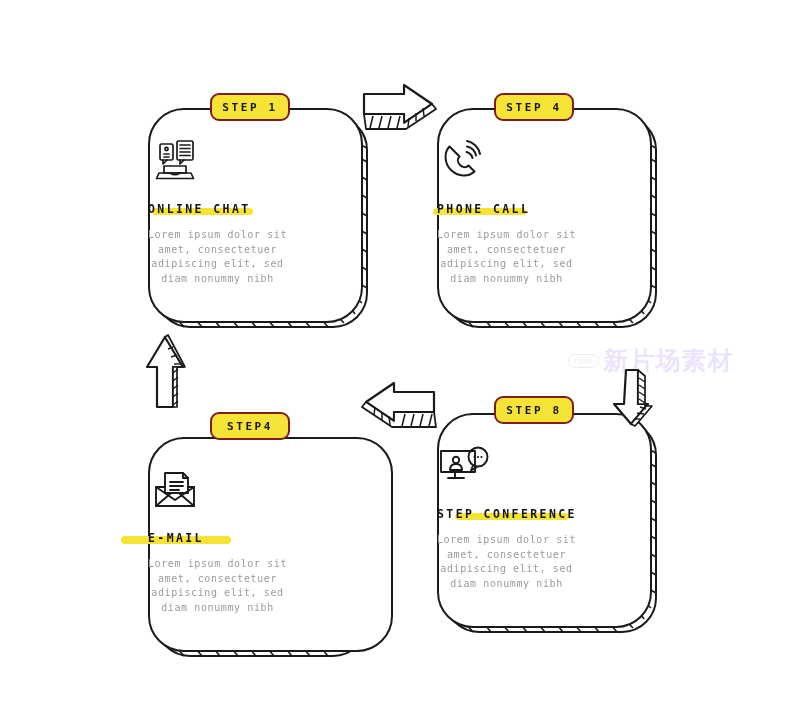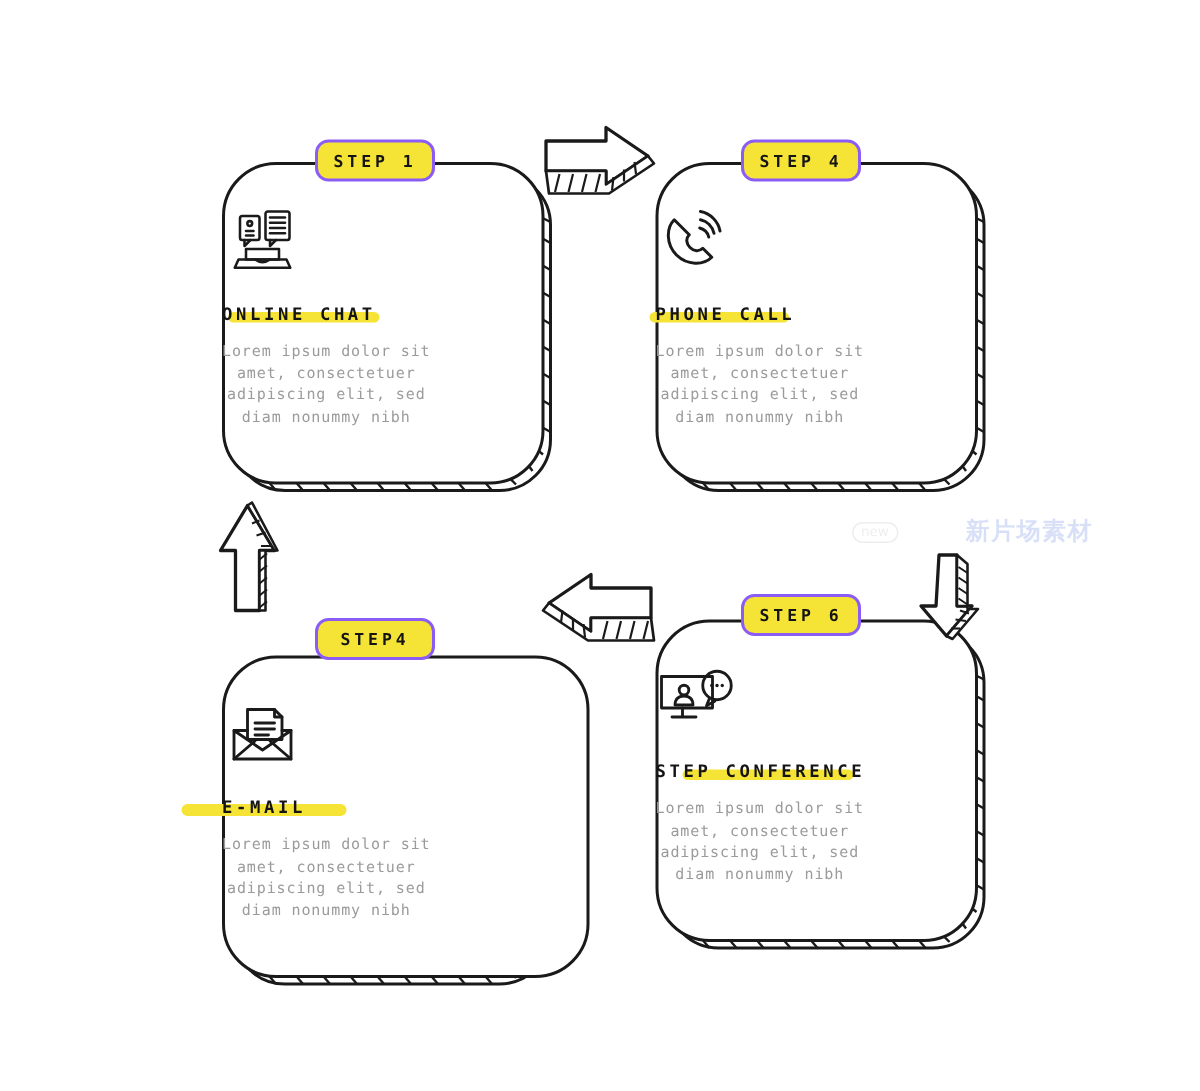--- a/index.html
+++ b/index.html
@@ -94,21 +94,21 @@
     color: #9b9b9b;
     text-align: center;
     letter-spacing: 0.6px;
     max-width: 160px;
     white-space: pre-line;
   }
   .step-badge {
     position: absolute;
     z-index: 5;
     background: #f5e436;
-    border: 2px solid #8b5cf6;
+    border: 2px solid #7f1d1d;
     border-radius: 9px;
     height: 28px;
     min-width: 80px;
     display: flex;
     align-items: center;
     justify-content: center;
     font-size: 11px;
     letter-spacing: 2.6px;
     color: #141414;
     font-weight: bold;
@@ -142,26 +142,25 @@
   }
   #watermark .wm-badge {
     border: 1.6px solid #9a9a9a;
     border-radius: 9px;
     color: #9a9a9a;
     font-size: 9px;
     padding: 1px 5px;
     font-family: "DejaVu Sans", sans-serif;
   }
   #watermark .wm-text {
-    color: #1d4ed8;
-    font-size: 16px;
+    color: #8b5cf6;
+    font-size: 25px;
     letter-spacing: 1px;
     font-family: "DejaVu Sans", sans-serif;
     font-weight: bold;
-    margin-left: 40px;
   }
 </style>
 </head>
 <body>
 
 <div id="stage">
 
   <div class="card" id="card-1">
     <svg class="card-shadow" viewBox="0 0 215 215">
       <path d="M36 2 H179 A34 34 0 0 1 213 36 V179 A34 34 0 0 1 179 213 H36 A34 34 0 0 1 2 179 V36 A34 34 0 0 1 36 2 Z" fill="none" stroke="#1a1a1a" stroke-width="2"></path>
@@ -369,21 +368,21 @@
       <div class="card-title-wrap">
         <span class="title-hl" style="left:18px; right:8px; bottom:2px;"></span>
         <span class="card-title">STEP CONFERENCE</span>
       </div>
       <div class="card-desc">Lorem ipsum dolor sit
 amet, consectetuer
 adipiscing elit, sed
 diam nonummy nibh</div>
     </div>
   </div>
-  <div class="step-badge" id="badge-3">STEP 6</div>
+  <div class="step-badge" id="badge-3">STEP 8</div>
 
   <svg class="arrow" id="arrow-1" width="78" height="52" viewBox="0 0 78 52">
     <path d="M4 12 H44 V3 L72 22 L44 41 V32 H4 Z" fill="#ffffff" stroke="#1a1a1a" stroke-width="2.2" stroke-linejoin="round"></path>
     <path d="M4 32 H44 V41 L72 22 L76 27 L46 47 H6 Z" fill="#ffffff" stroke="#1a1a1a" stroke-width="1.8" stroke-linejoin="round"></path>
     <g stroke="#1a1a1a" stroke-width="1.5">
       <line x1="10" y1="46" x2="13" y2="34"></line>
       <line x1="19" y1="46" x2="22" y2="34"></line>
       <line x1="28" y1="46" x2="31" y2="34"></line>
       <line x1="37" y1="46" x2="40" y2="34"></line>
       <line x1="48" y1="45" x2="49" y2="36"></line>

